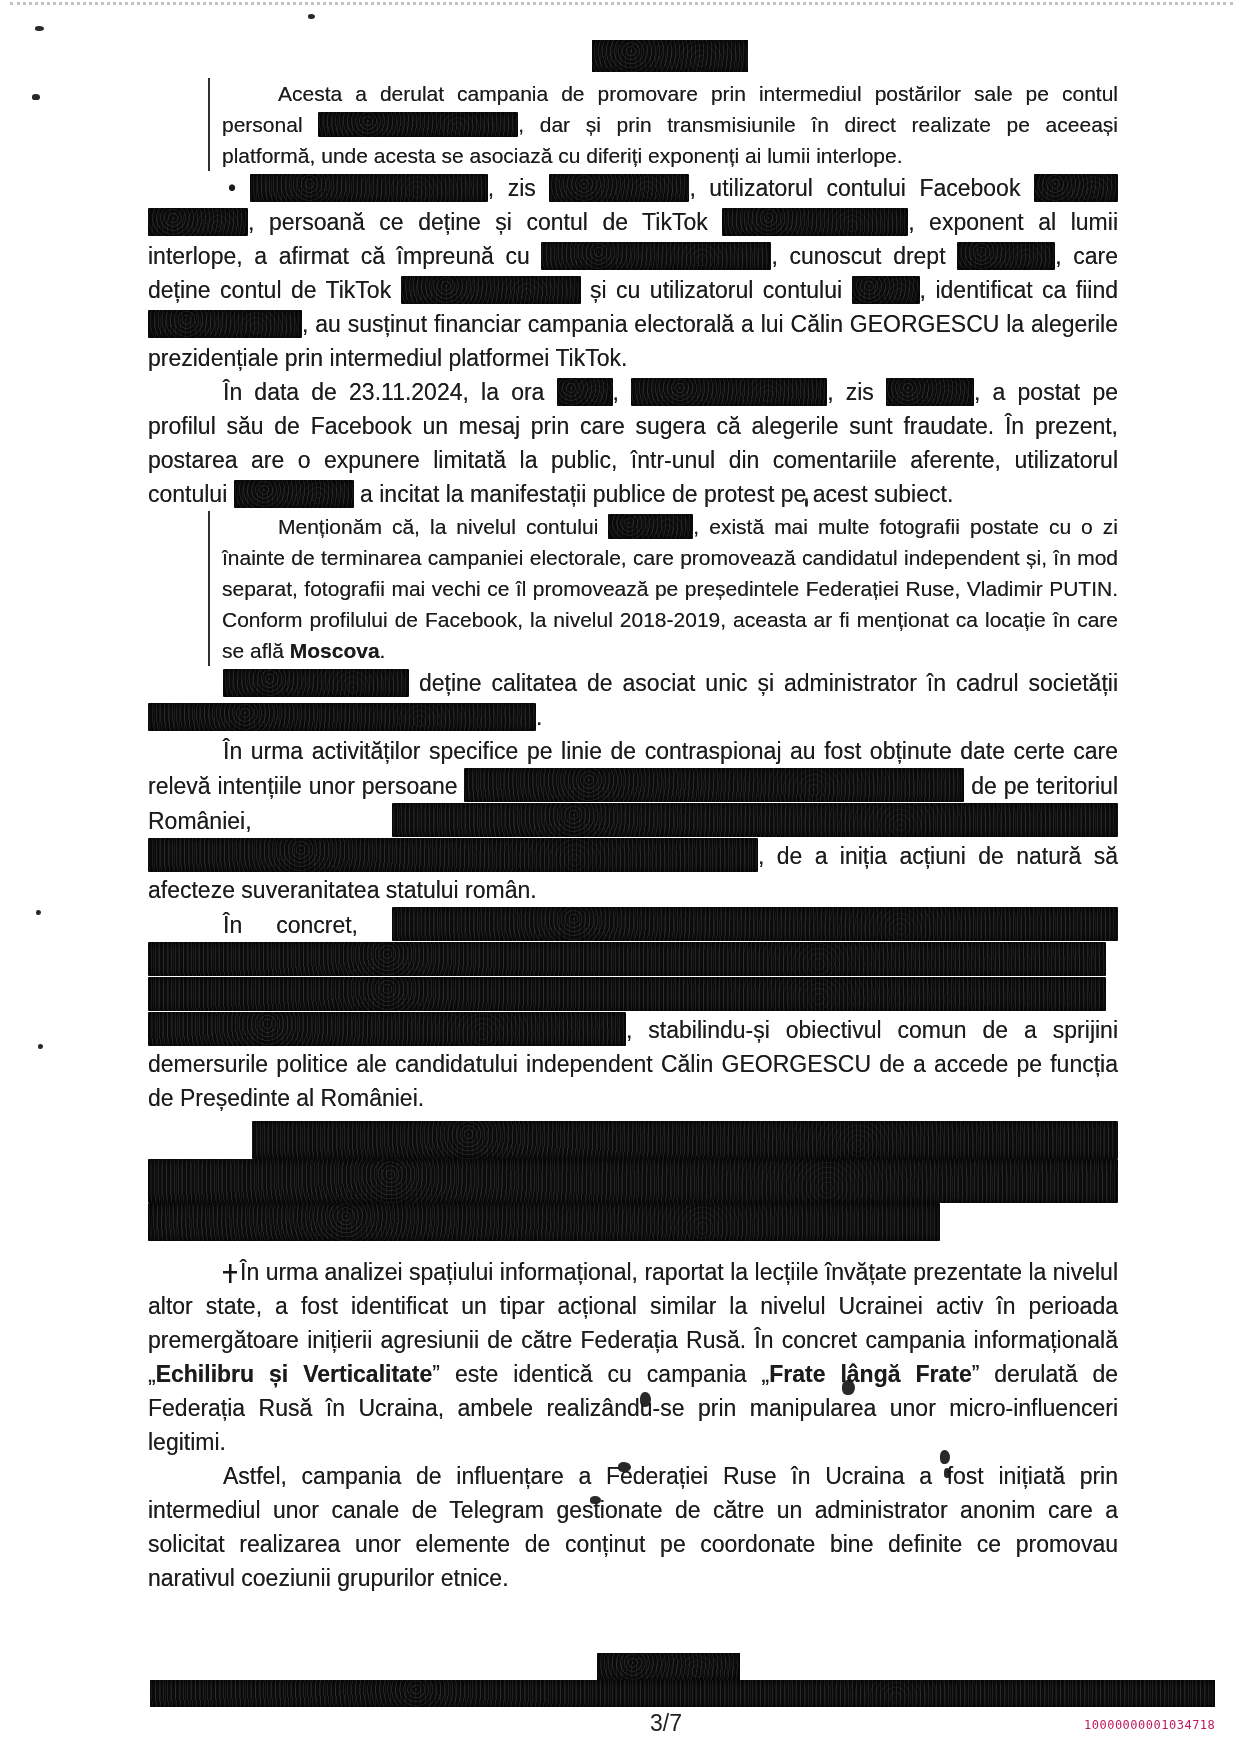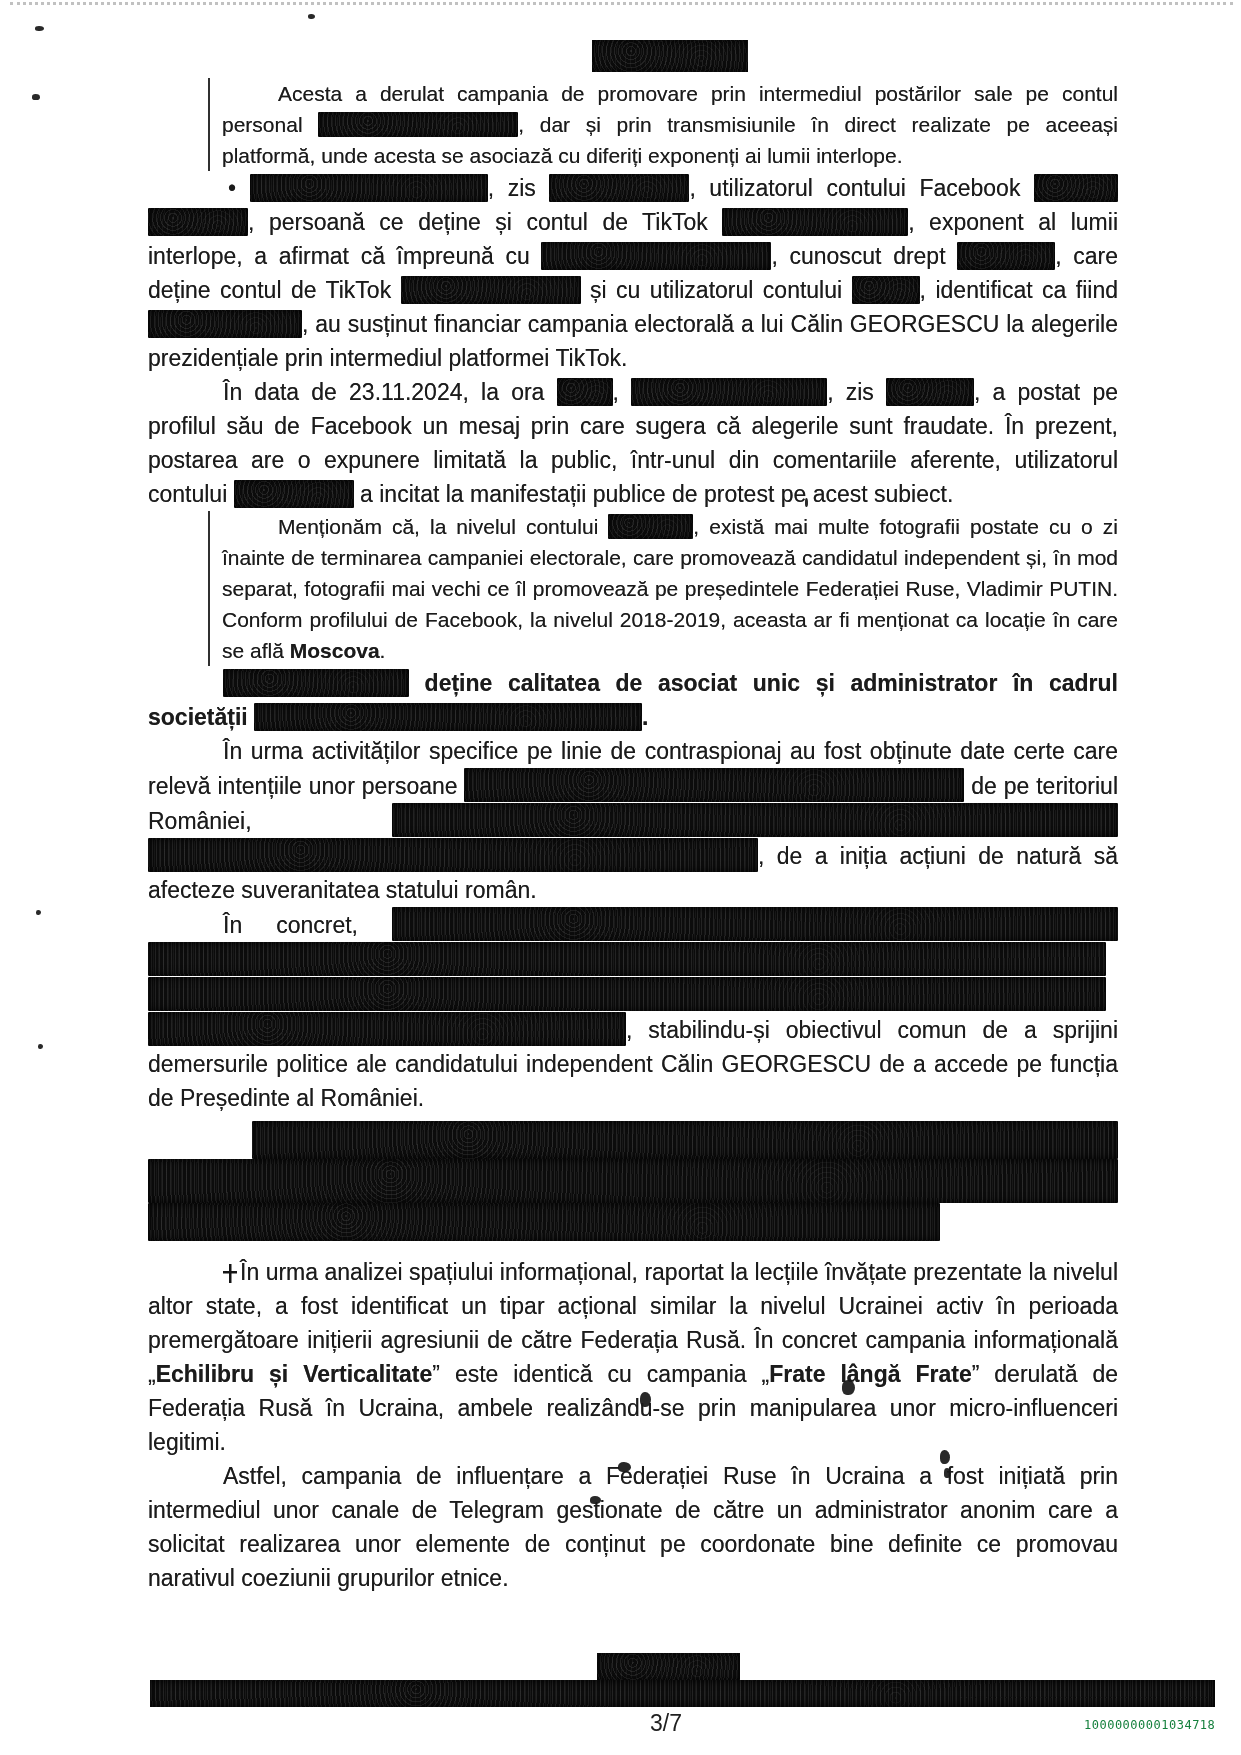--- a/index.html
+++ b/index.html
@@ -44,35 +44,35 @@
     background:
       linear-gradient(#151515,#151515) 6px 0/2.5px 19px no-repeat,
       linear-gradient(#151515,#151515) 0 7px/14px 2.5px no-repeat;
   }
   .speck{position:absolute;background:#171717;border-radius:45% 55% 50% 40%;opacity:.92;}
   .footer-tab{position:absolute;left:597px;top:1653px;width:143px;height:28px;}
   .footer-bar{position:absolute;left:150px;top:1680px;width:1065px;height:27px;}
   .page-number{position:absolute;left:650px;top:1710px;font-size:23px;color:#202020;}
   .serial-number{
     position:absolute;left:1084px;top:1718px;width:156px;
-    font-family:"DejaVu Sans Mono",monospace;font-size:12px;letter-spacing:.5px;color:#15803d;
+    font-family:"DejaVu Sans Mono",monospace;font-size:12px;letter-spacing:.5px;color:#be185d;
   }
 </style>
 </head>
 <body>
 
 <div class="page">
   <div class="top-dots"></div>
   <div class="doc">
       <div class="redaction-bar ink" style="width: 156px; height: 32px; margin-left: 444px;"></div>
       <div class="para quote" style="text-indent: 56px;"><span class="seg">Acesta a derulat campania de promovare prin intermediul postărilor sale pe contul personal </span><span class="red ink" style="width: 200px;"></span><span class="seg">, dar și prin transmisiunile în direct realizate pe aceeași platformă, unde acesta se asociază cu diferiți exponenți ai lumii interlope.</span></div>
       <div class="para" style="text-indent: 80px;"><span class="seg">•  </span><span class="red ink" style="width: 238px;"></span><span class="seg">, zis </span><span class="red ink" style="width: 140px;"></span><span class="seg">, utilizatorul contului Facebook </span><span class="red ink" style="width: 84px;"></span><span class="seg"> </span><span class="red ink" style="width: 100px;"></span><span class="seg">, persoană ce deține și contul de TikTok </span><span class="red ink" style="width: 186px;"></span><span class="seg">, exponent al lumii interlope, a afirmat că împreună cu </span><span class="red ink" style="width: 230px;"></span><span class="seg">, cunoscut drept </span><span class="red ink" style="width: 98px;"></span><span class="seg">, care deține contul de TikTok </span><span class="red ink" style="width: 180px;"></span><span class="seg"> și cu utilizatorul contului </span><span class="red ink" style="width: 68px;"></span><span class="seg">, identificat ca fiind </span><span class="red ink" style="width: 154px;"></span><span class="seg">, au susținut financiar campania electorală a lui Călin GEORGESCU la alegerile prezidențiale prin intermediul platformei TikTok.</span></div>
       <div class="para" style="text-indent: 75px;"><span class="seg">În data de 23.11.2024, la ora </span><span class="red ink" style="width: 56px;"></span><span class="seg">, </span><span class="red ink" style="width: 196px;"></span><span class="seg">, zis </span><span class="red ink" style="width: 88px;"></span><span class="seg">, a postat pe profilul său de Facebook un mesaj prin care sugera că alegerile sunt fraudate. În prezent, postarea are o expunere limitată la public, într-unul din comentariile aferente, utilizatorul contului </span><span class="red ink" style="width: 120px;"></span><span class="seg"> a incitat la manifestații publice de protest pe acest subiect.</span></div>
       <div class="para quote" style="text-indent: 56px;"><span class="seg">Menționăm că, la nivelul contului </span><span class="red ink" style="width: 85px;"></span><span class="seg">, există mai multe fotografii postate cu o zi înainte de terminarea campaniei electorale, care promovează candidatul independent și, în mod separat, fotografii mai vechi ce îl promovează pe președintele Federației Ruse, Vladimir PUTIN. Conform profilului de Facebook, la nivelul 2018-2019, aceasta ar fi menționat ca locație în care se află </span><span class="seg bold">Moscova</span><span class="seg">.</span></div>
-      <div class="para" style="text-indent: 75px; font-weight: bold;"><span class="red ink" style="width: 186px;"></span><span class="seg"> deține calitatea de asociat unic și administrator în cadrul societății </span><span class="red ink" style="width: 388px;"></span><span class="seg">.</span></div>
+      <div class="para" style="text-indent: 75px;"><span class="red ink" style="width: 186px;"></span><span class="seg"> deține calitatea de asociat unic și administrator în cadrul societății </span><span class="red ink" style="width: 388px;"></span><span class="seg">.</span></div>
       <div class="para" style="text-indent: 75px;"><span class="seg">În urma activităților specifice pe linie de contraspionaj au fost obținute date certe care relevă intențiile unor persoane </span><span class="red ink tall" style="width: 500px;"></span><span class="seg"> de pe teritoriul României, </span><span class="red ink tall" style="width: 726px;"></span><span class="seg"> </span><span class="red ink tall" style="width: 610px;"></span><span class="seg">, de a iniția acțiuni de natură să afecteze suveranitatea statului român.</span></div>
       <div class="para" style="text-indent: 75px;"><span class="seg">În concret, </span><span class="red ink tall" style="width: 726px;"></span><span class="seg"> </span><span class="red ink tall" style="width: 958px;"></span><span class="seg"> </span><span class="red ink tall" style="width: 958px;"></span><span class="seg"> </span><span class="red ink tall" style="width: 478px;"></span><span class="seg">, stabilindu-și obiectivul comun de a sprijini demersurile politice ale candidatului independent Călin GEORGESCU de a accede pe funcția de Președinte al României.</span></div>
       <div class="redaction-block" style="margin-top: 6px;">
         <div class="rrow ink" style="margin-left: 104px; height: 38px;"></div>
         <div class="rrow ink" style="height: 44px;"></div>
         <div class="rrow ink" style="width: 792px; height: 38px;"></div>
       </div>
       <div class="para" style="text-indent: 75px; margin-top: 14px;"><span class="cross"></span><span class="seg">În urma analizei spațiului informațional, raportat la lecțiile învățate prezentate la nivelul altor state, a fost identificat un tipar acțional similar la nivelul Ucrainei activ în perioada premergătoare inițierii agresiunii de către Federația Rusă. În concret campania informațională „</span><span class="seg bold">Echilibru și Verticalitate</span><span class="seg">” este identică cu campania „</span><span class="seg bold">Frate lângă Frate</span><span class="seg">” derulată de Federația Rusă în Ucraina, ambele realizându-se prin manipularea unor micro-influenceri legitimi.</span></div>
       <div class="para" style="text-indent: 75px;"><span class="seg">Astfel, campania de influențare a Federației Ruse în Ucraina a fost inițiată prin intermediul unor canale de Telegram gestionate de către un administrator anonim care a solicitat realizarea unor elemente de conținut pe coordonate bine definite ce promovau narativul coeziunii grupurilor etnice.</span></div>
     </div>

